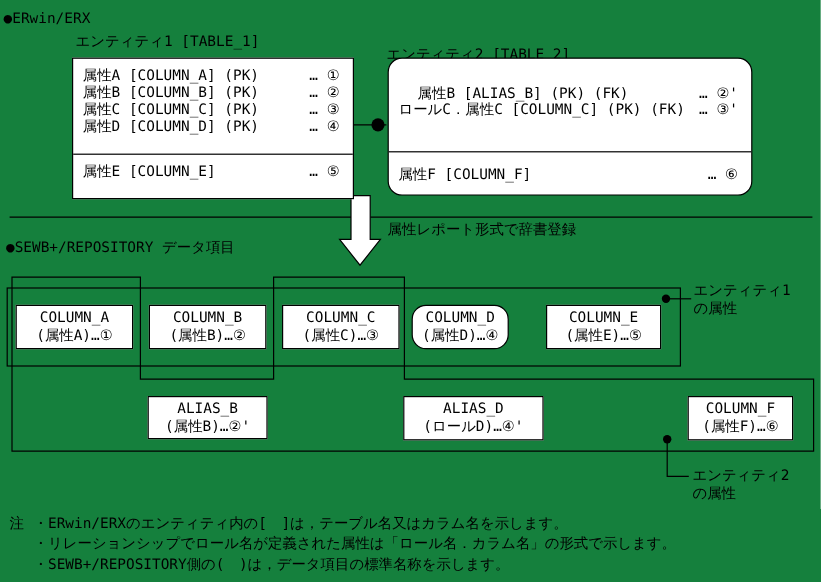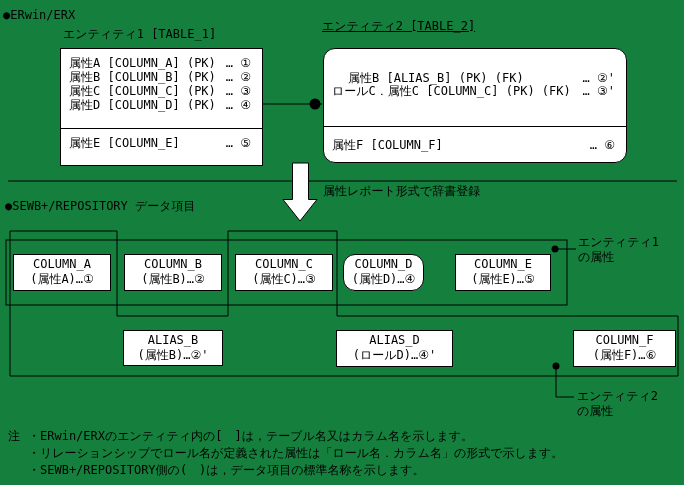--- a/index.html
+++ b/index.html
@@ -45,23 +45,23 @@
     <circle cx="555" cy="249" r="3.5" fill="#000"></circle>
     <line x1="555" y1="249" x2="576" y2="249" stroke="#000" stroke-width="1"></line>
 
     <circle cx="556" cy="366" r="3.5" fill="#000"></circle>
     <path d="M556,366 L556,397 L574,397" fill="none" stroke="#000" stroke-width="1"></path>
   </svg>
 
   <div class="abs heading" style="left:3px;top:8px;">●ERwin/ERX</div>
 
   <div class="abs etitle" style="left:63px;top:27px;">エンティティ1 [TABLE_1]</div>
-  <div class="abs etitle" style="left:322px;top:19px;text-decoration:underline;">エンティティ2 [TABLE_2]</div>
+  <div class="abs etitle" style="left:322px;top:38px;">エンティティ2 [TABLE_2]</div>
 
-  <div class="entity-box" style="left:60px;top:48px;width:203px;height:118px;">
+  <div class="entity-box" style="left:60px;top:48px;width:235px;height:118px;">
     <div class="erow" style="top:7px;">
       <span class="t">属性A [COLUMN_A] (PK)</span>
       <span class="r">… ①</span>
     </div>
     <div class="erow" style="top:21px;">
       <span class="t">属性B [COLUMN_B] (PK)</span>
       <span class="r">… ②</span>
     </div>
     <div class="erow" style="top:35px;">
       <span class="t">属性C [COLUMN_C] (PK)</span>
@@ -119,21 +119,21 @@
   </div>
 
   <div class="b" style="left:123px;top:330px;width:100px;height:36px;">
     <div>ALIAS_B</div>
     <div>(属性B)…②'</div>
   </div>
   <div class="b" style="left:336px;top:330px;width:117px;height:37px;">
     <div>ALIAS_D</div>
     <div>(ロールD)…④'</div>
   </div>
-  <div class="b" style="left:573px;top:330px;width:103px;height:37px;">
+  <div class="b" style="left:573px;top:330px;width:88px;height:37px;">
     <div>COLUMN_F</div>
     <div>(属性F)…⑥</div>
   </div>
 
   <div class="abs glabel" style="left:578px;top:235px;">
     <div>エンティティ1</div>
     <div>の属性</div>
   </div>
   <div class="abs glabel" style="left:577px;top:389px;">
     <div>エンティティ2</div>

